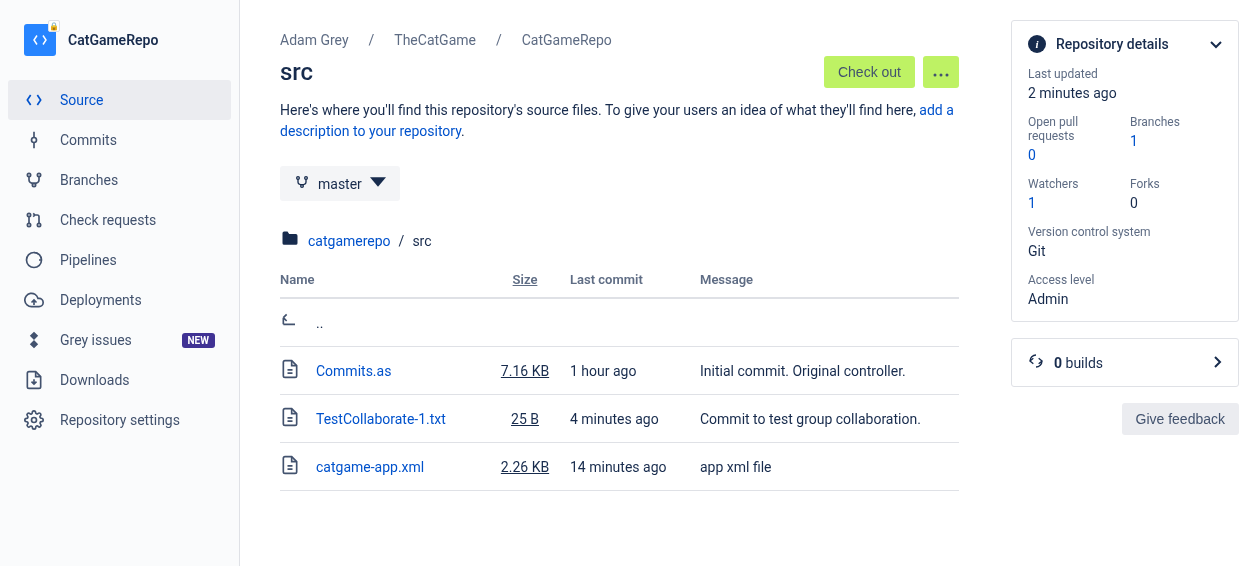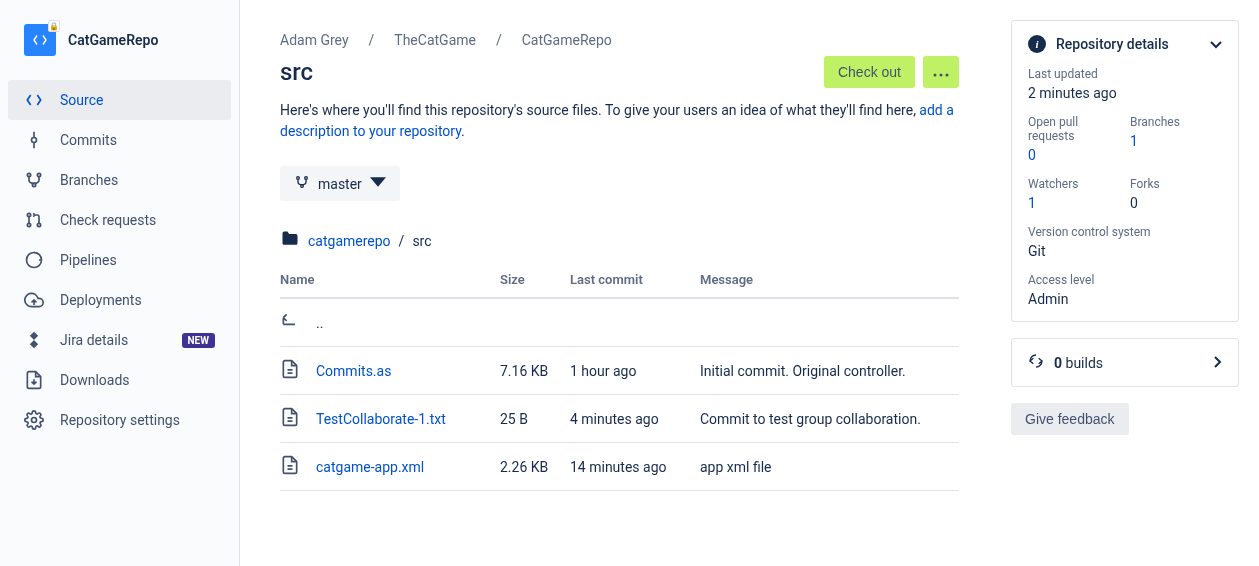--- a/index.html
+++ b/index.html
@@ -41,42 +41,42 @@
     
     .path-row { display: flex; align-items: center; gap: 8px; margin-bottom: 10px; }
     .path-row svg { width: 20px; height: 20px; }
     .path-row a { color: #0052CC; text-decoration: none; }
     .path-row span { color: #172B4D; }
     
     table { width: 100%; border-collapse: collapse; }
     thead th { text-align: left; font-weight: 600; color: #5E6C84; padding: 10px 0; border-bottom: 2px solid #dfe1e6; font-size: 13px; }
     tbody td { padding: 12px 0; border-bottom: 1px solid #dfe1e6; color: #172B4D; }
     tbody tr:last-child td { border-bottom: 1px solid #dfe1e6; }
-    th.size, td.size { text-align: left; padding-right: 20px; }
+    th.size, td.size { text-align: center; padding-right: 20px; text-decoration: underline; }
     .name-cell { display: flex; align-items: center; gap: 16px; }
     .name-cell svg { width: 20px; height: 20px; color: #42526E; }
     .name-cell a { color: #0052CC; text-decoration: none; }
     .up-icon svg { width: 20px; height: 20px; }
     
     .rightpanel { width: 260px; padding: 20px 20px 0 12px; flex-shrink: 0; }
     .panel-card { border: 1px solid #dfe1e6; border-radius: 3px; padding: 14px 16px; margin-bottom: 16px; }
     .panel-header { display: flex; align-items: center; justify-content: space-between; margin-bottom: 14px; cursor: pointer; }
     .panel-header-left { display: flex; align-items: center; gap: 10px; }
     .info-icon { width: 18px; height: 18px; background: #172B4D; border-radius: 50%; color: #fff; display: flex; align-items: center; justify-content: center; font-size: 11px; font-weight: bold; font-style: italic; font-family: serif; }
     .panel-title { font-weight: 500; }
     .detail-row { margin-bottom: 14px; }
     .detail-label { font-size: 12px; color: #5E6C84; margin-bottom: 4px; }
     .detail-value { color: #172B4D; font-size: 14px; }
     .detail-value a { color: #0052CC; text-decoration: none; }
     .detail-grid { display: grid; grid-template-columns: 1fr 1fr; gap: 14px 10px; margin-bottom: 14px; }
     .detail-grid .detail-row { margin-bottom: 0; }
     .builds-card { display: flex; align-items: center; justify-content: space-between; cursor: pointer; }
     .builds-left { display: flex; align-items: center; gap: 10px; }
     .builds-left svg { width: 16px; height: 16px; }
-    .feedback-wrap { display: flex; justify-content: flex-start; margin-top: 10px; }
+    .feedback-wrap { display: flex; justify-content: flex-end; margin-top: 10px; }
     .feedback-btn { background: #ebecf0; border: none; padding: 8px 14px; border-radius: 3px; cursor: pointer; font-size: 14px; color: #42526E; }
     
     .col-name { width: 220px; }
     .col-size { width: 70px; }
     .col-commit { width: 130px; }
   </style>
 </head>
 <body>
 
 <div class="layout">
@@ -147,21 +147,21 @@
             </svg>
           </span>
         <span class="nav-label">Deployments</span>
       </li>
       <li class="nav-item">
         <span class="nav-icon">
             <svg viewBox="0 0 24 24" fill="currentColor">
               <path d="M12 2l5 5-5 5-5-5 5-5zM12 12l5 5-5 5-5-5 5-5z"></path>
             </svg>
           </span>
-        <span class="nav-label">Jira details</span>
+        <span class="nav-label">Grey issues</span>
         <span class="new-badge">NEW</span>
       </li>
       <li class="nav-item">
         <span class="nav-icon">
             <svg viewBox="0 0 24 24" fill="none" stroke="currentColor" stroke-width="2">
               <path d="M14 2H6a2 2 0 00-2 2v16a2 2 0 002 2h12a2 2 0 002-2V8l-6-6z"></path>
               <path d="M14 2v6h6M12 11v6M9 14l3 3 3-3"></path>
             </svg>
           </span>
         <span class="nav-label">Downloads</span>

